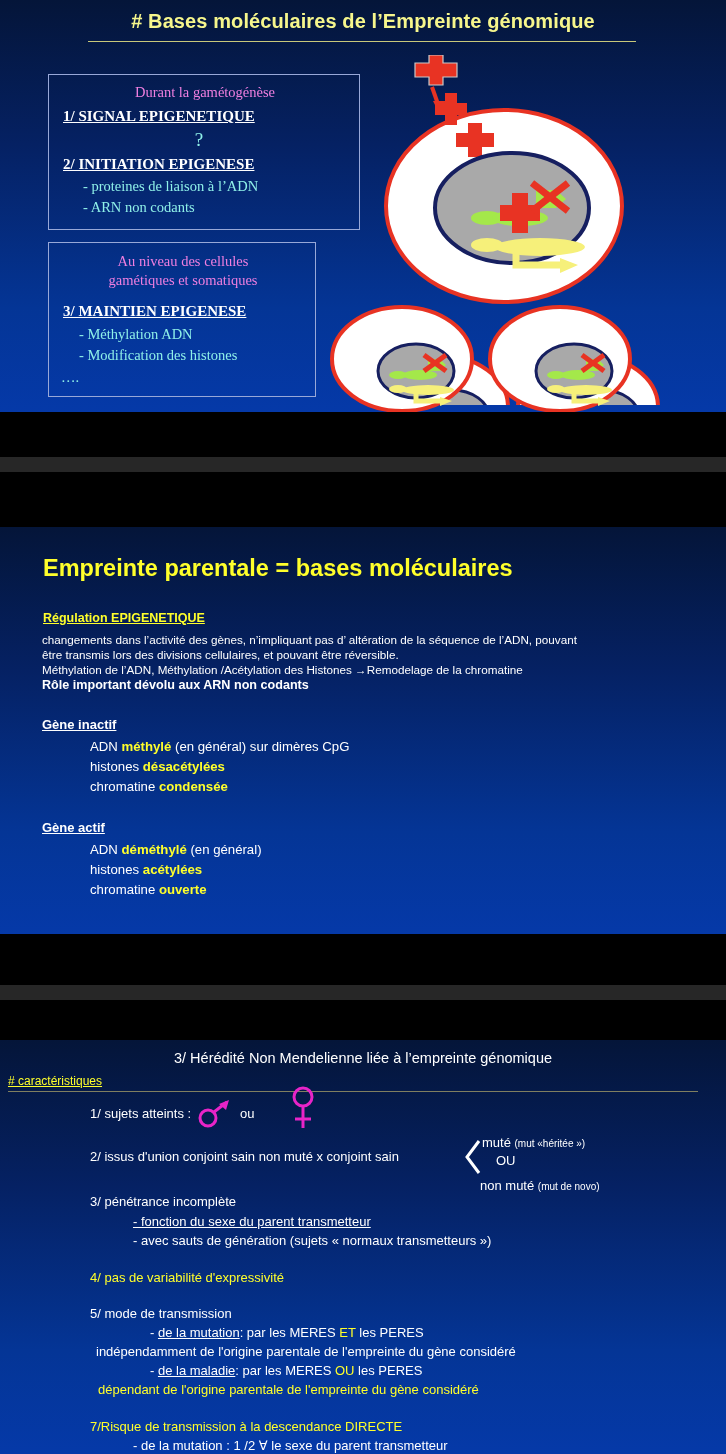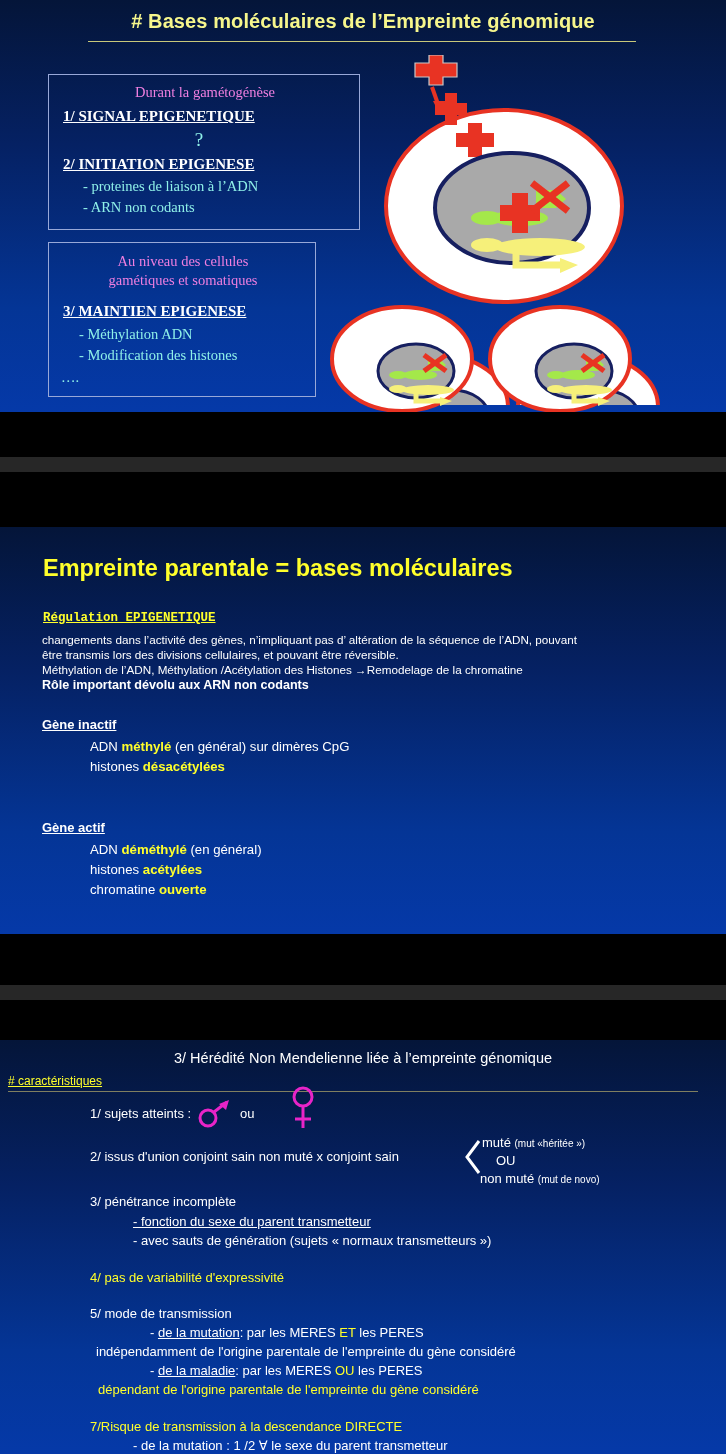--- a/index.html
+++ b/index.html
@@ -27,21 +27,21 @@
              text-align:center;line-height:19px;}
   .wh-head{color:#ffffff;font-family:"Liberation Serif",serif;font-size:15px;font-weight:bold;
            text-decoration:underline;}
   .cyan{color:#8ff0e8;font-family:"Liberation Serif",serif;font-size:14.5px;}
   .qmark{color:#8ff0e8;font-family:"Liberation Serif",serif;font-size:19px;text-align:center;}
 
   
   #slide2{top:527px;height:407px;}
   .s2-title{position:absolute;left:43px;top:28px;color:#ffff2b;font-size:23.5px;font-weight:bold;}
   .s2-sub{position:absolute;left:43px;top:84px;color:#ffff2b;font-size:12.5px;font-weight:bold;
-          text-decoration:underline;font-family:Liberation Mono, monospace;}
+          text-decoration:underline;}
   .s2-body{position:absolute;left:42px;top:105px;width:640px;color:#ffffff;font-size:11.7px;
            line-height:15.2px;}
   .s2-strong{font-weight:bold;font-size:12.6px;}
   .s2-h{position:absolute;left:42px;color:#ffffff;font-size:13px;font-weight:bold;text-decoration:underline;}
   .s2-list{position:absolute;left:90px;color:#ffffff;font-size:13.2px;line-height:20px;}
   .hl{color:#ffff2b;font-weight:bold;}
   #s2-pinkbox{position:absolute;left:396px;top:779px;width:298px;height:81px;
               border:1px solid #c0c0e0;box-sizing:border-box;}
   .pb-title{color:#ffffff;font-size:11px;font-weight:bold;}
   .pb-line{color:#ff66e0;font-size:11px;}
@@ -205,20 +205,23 @@
     </div>
 
     <div class="s2-h" style="top:190px;">Gène inactif</div>
     <div class="s2-list" style="top:210px;">
       <div>
         <span>ADN </span><span class="hl">méthylé</span><span> (en général) sur dimères CpG</span>
       </div>
       <div>
         <span>histones </span><span class="hl">désacétylées</span>
       </div>
+      <div>
+        <span>chromatine </span><span class="hl">condensée</span>
+      </div>
     </div>
 
     <div class="s2-h" style="top:293px;">Gène actif</div>
     <div class="s2-list" style="top:313px;">
       <div>
         <span>ADN </span><span class="hl">déméthylé</span><span> (en général)</span>
       </div>
       <div>
         <span>histones </span><span class="hl">acétylées</span>
       </div>
@@ -253,21 +256,21 @@
 
     <div class="s3-ln" style="left:90px;top:109px;">2/ issus d'union conjoint sain non muté x conjoint sain</div>
     <svg style="position:absolute;left:462px;top:99px;" width="20" height="38">
       <path d="M17 2 L5 18 L17 34" stroke="#ffffff" stroke-width="3" fill="none"></path>
     </svg>
     <div class="s3-ln" style="left:482px;top:95px;">
       <span>muté</span>
       <span class="small">(mut «héritée »)</span>
     </div>
     <div class="s3-ln" style="left:496px;top:113px;">OU</div>
-    <div class="s3-ln" style="left:480px;top:131px;">
+    <div class="s3-ln" style="left:480px;top:138px;">
       <span>non muté</span>
       <span class="small">(mut de novo)</span>
     </div>
 
     <div class="s3-ln" style="left:90px;top:154px;">3/ pénétrance incomplète</div>
     <div class="s3-ln u" style="left:133px;top:174px;">- fonction du sexe du parent transmetteur</div>
     <div class="s3-ln" style="left:133px;top:193px;">- avec sauts de génération (sujets « normaux transmetteurs »)</div>
 
     <div class="s3-ln yel" style="left:90px;top:230px;">4/ pas de variabilité d'expressivité</div>
 

